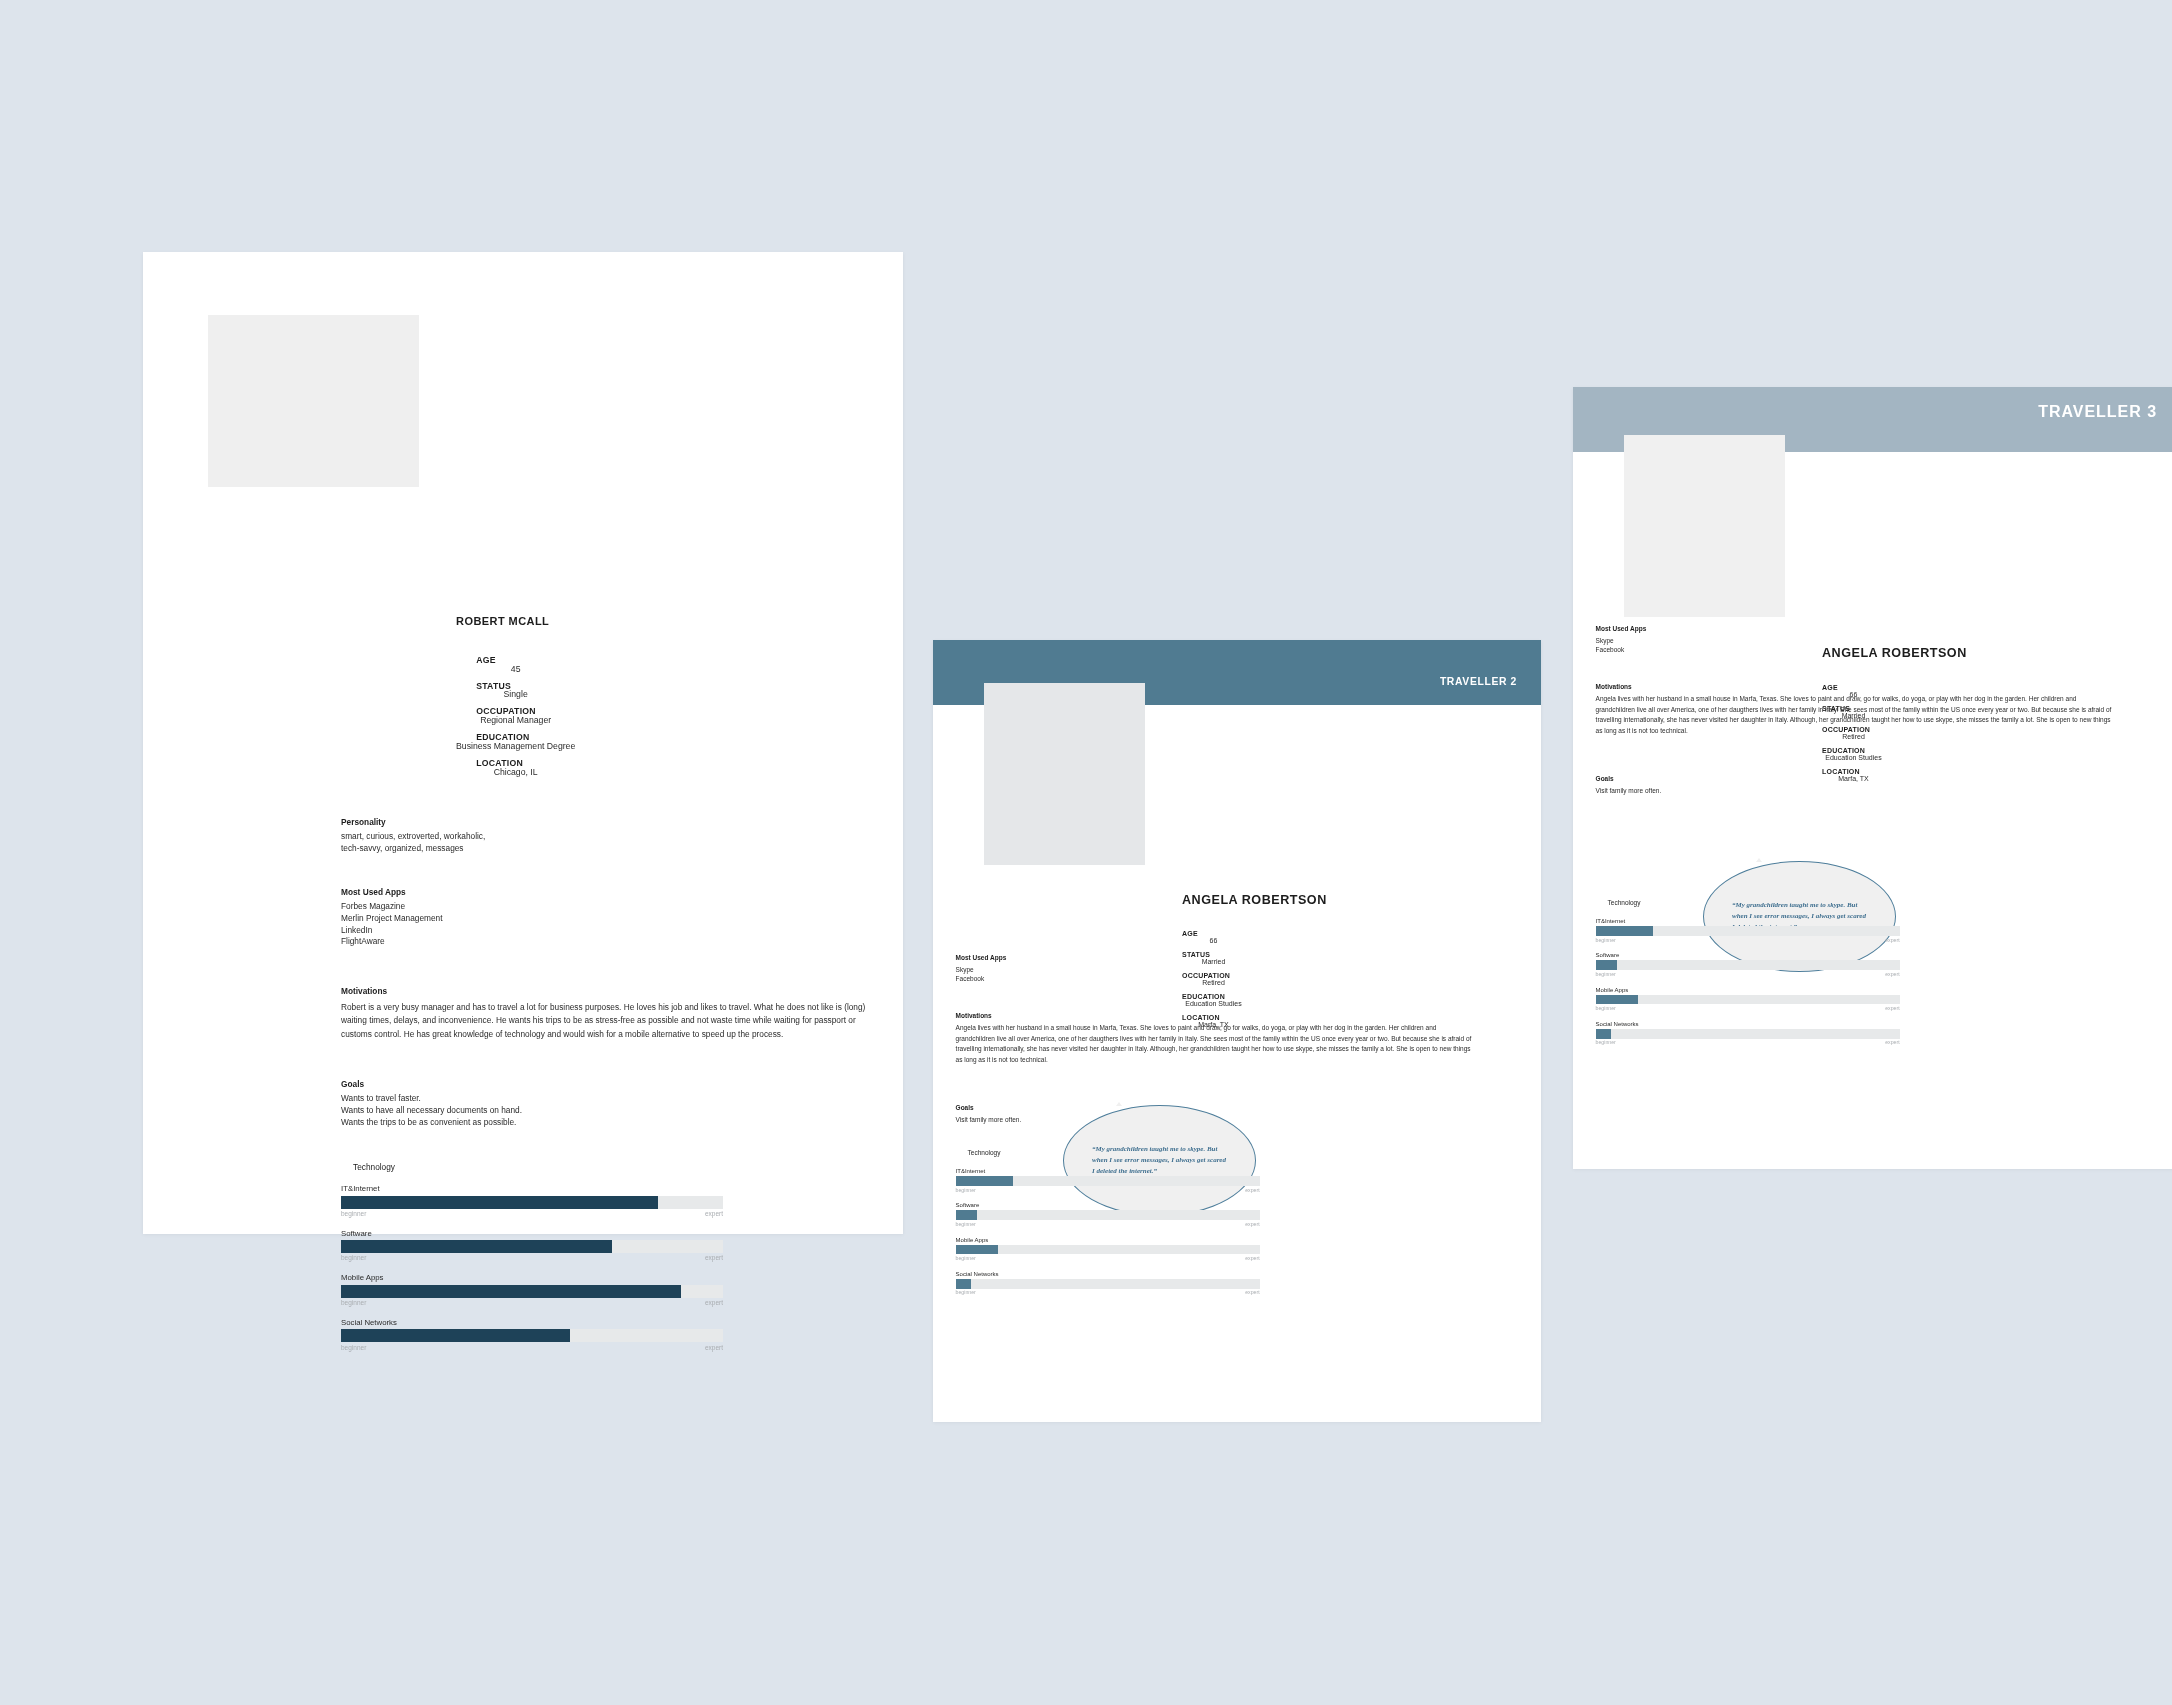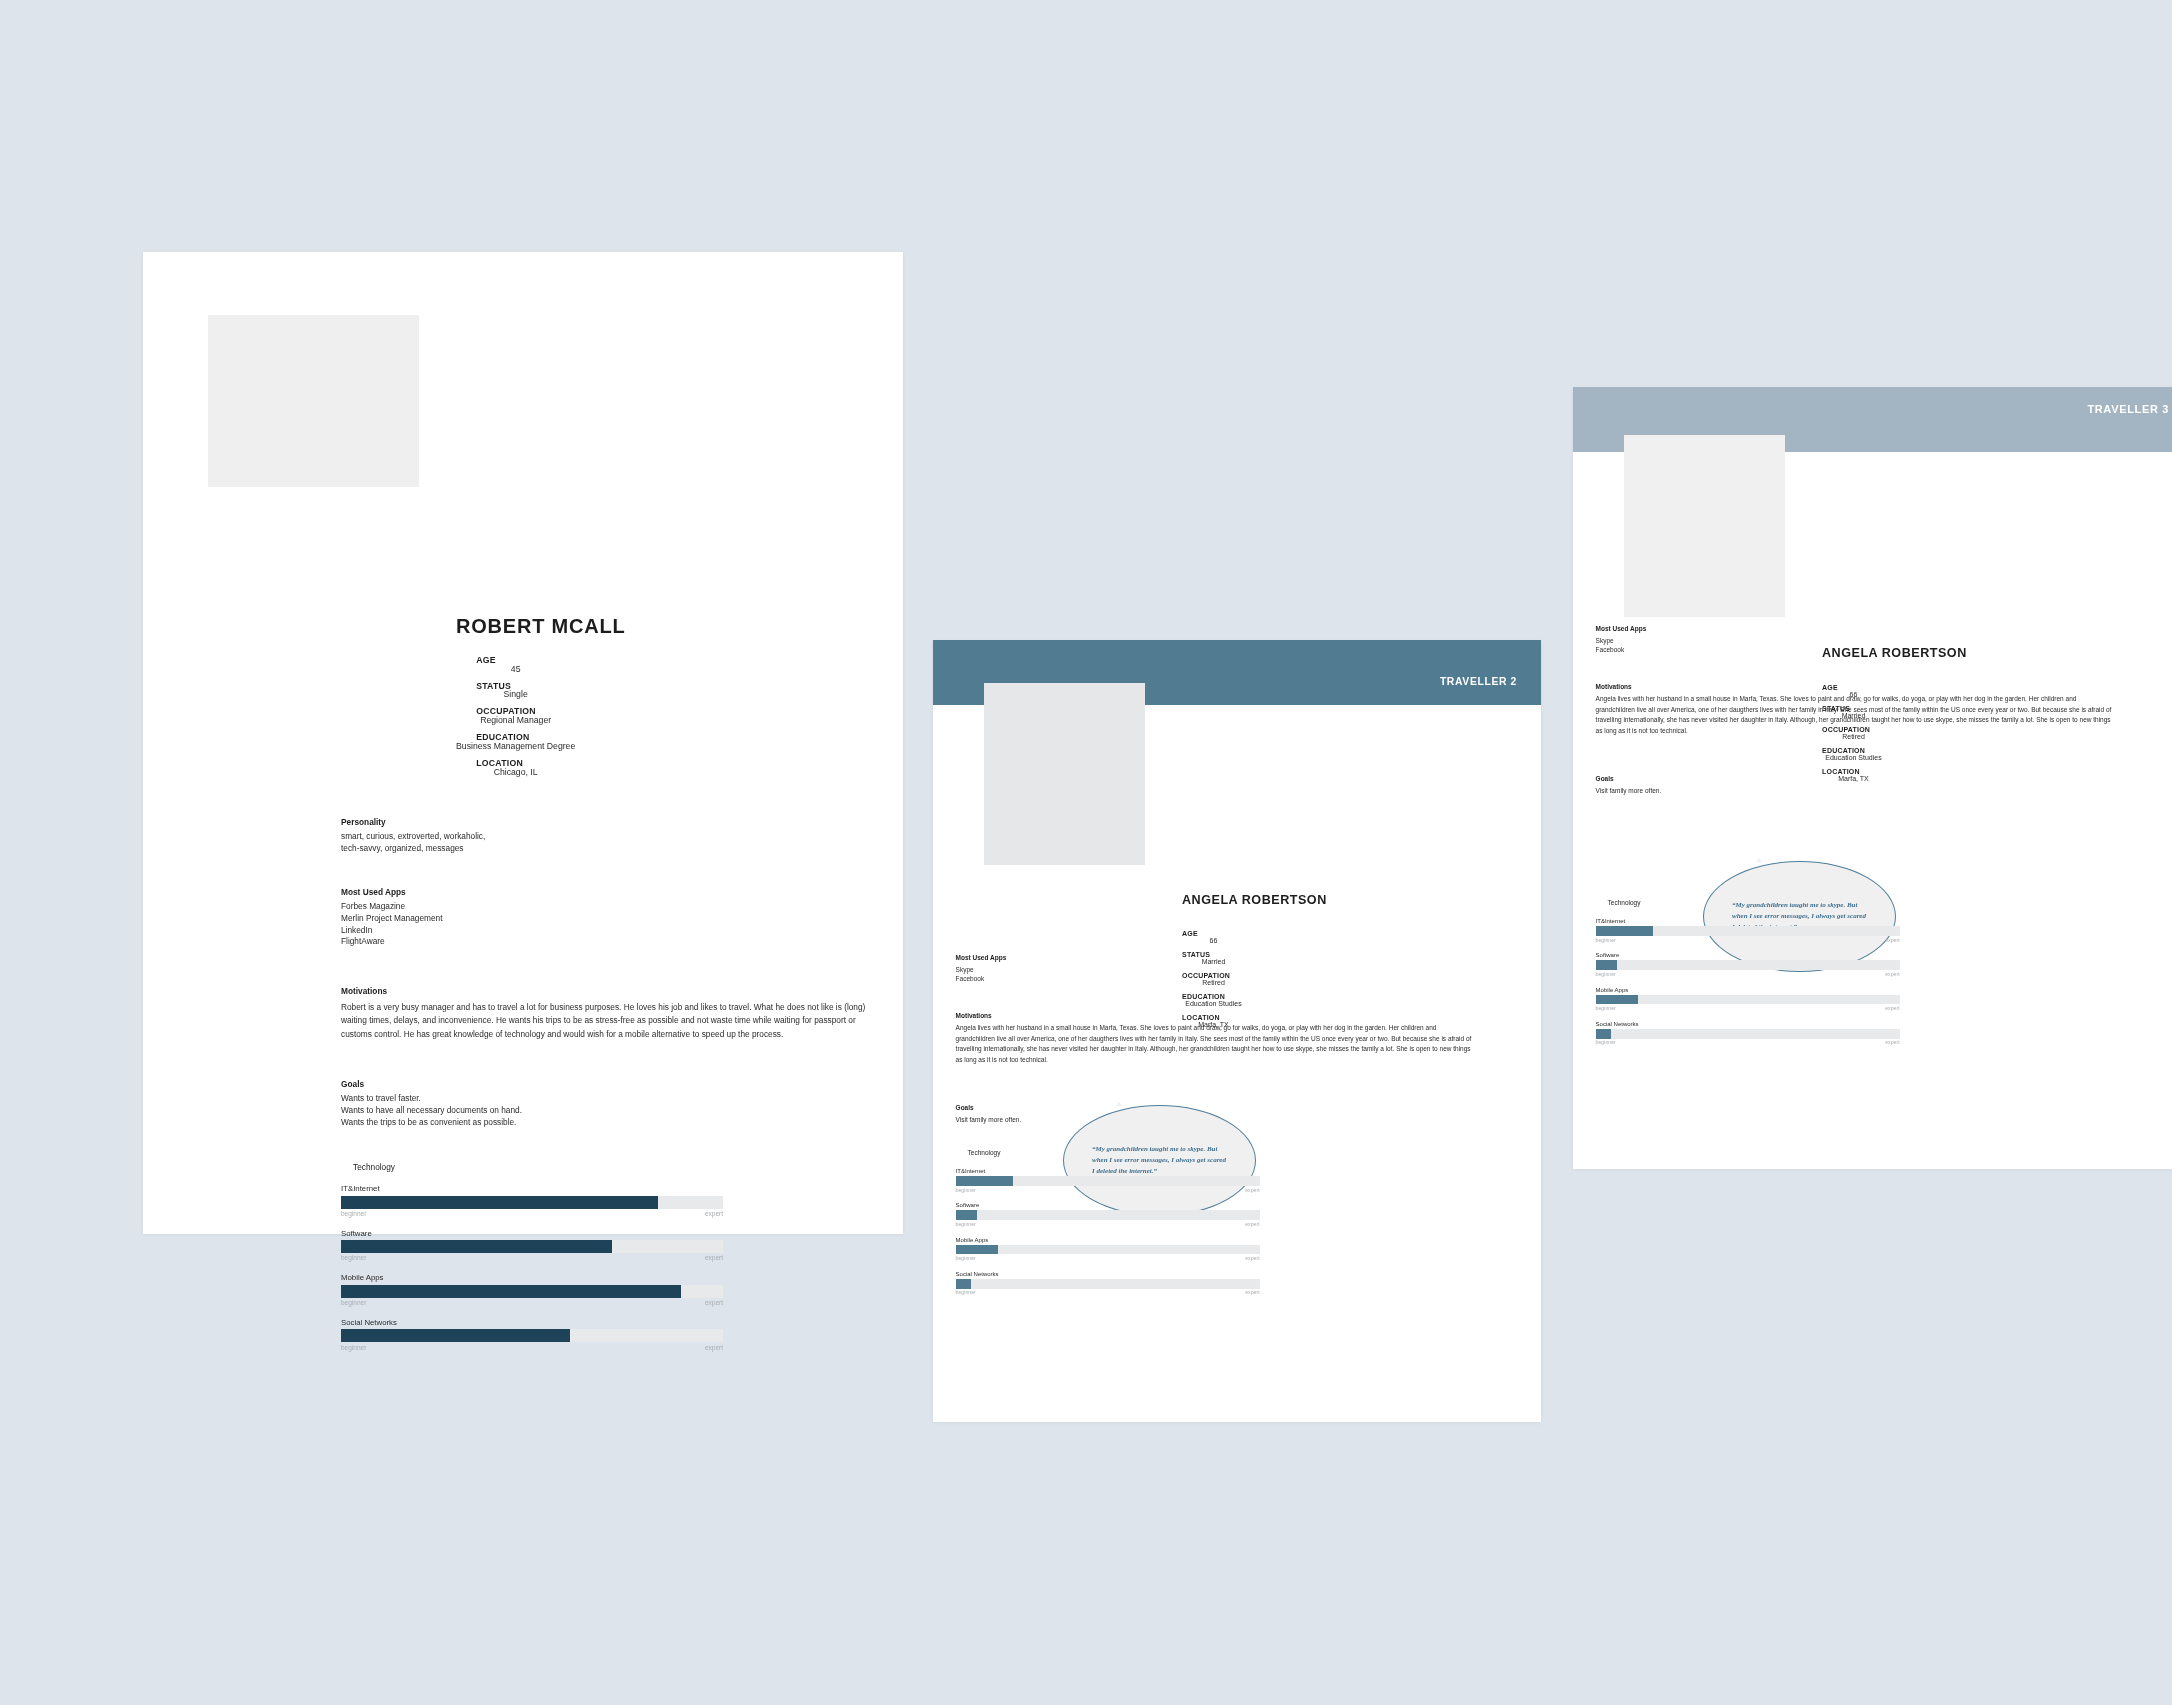--- a/index.html
+++ b/index.html
@@ -52,21 +52,21 @@
     position:absolute;width:0;height:0;border-left:3px solid transparent;
     border-right:3px solid transparent;
   }
 </style>
 </head>
 <body>
 
 <div class="card" style="left:143px;top:252px;width:760px;height:982px;">
   <div class="photo" style="left:65px;top:63px;width:211px;height:172px;"></div>
 
-  <div class="pname" style="left:313px;top:363px;font-size:20px;">ROBERT MCALL</div>
+  <div class="pname" style="left:313px;top:363px;font-size:11px;">ROBERT MCALL</div>
 
   <div class="facts" style="left:313px;top:404px;font-size:8.7px;line-height:1.0;">
     <div class="fact-row" style="margin-bottom:8.3px;">
       <span class="fact-k" style="width:79px;display:inline-block;">AGE</span>
       <span class="fact-v">45</span>
     </div>
     <div class="fact-row" style="margin-bottom:8.3px;">
       <span class="fact-k" style="width:79px;display:inline-block;">STATUS</span>
       <span class="fact-v">Single</span>
     </div>
@@ -255,21 +255,21 @@
       <div class="scale" style="font-size:5.2px;margin-top:0.9px;">
         <span>beginner</span>
         <span>expert</span>
       </div>
     </div>
   </div>
 </div>
 
 <div class="card" style="left:1573px;top:387px;width:608px;height:782px;">
   <div class="card-header" style="height:65px;background:#a3b5c2;">
-    <div class="card-header-title" style="top:16px;right:12px;font-size:11px;">TRAVELLER 3</div>
+    <div class="card-header-title" style="top:16px;right:24px;font-size:16px;">TRAVELLER 3</div>
   </div>
   <div class="photo grey3" style="left:51px;top:48px;width:161px;height:182px;"></div>
 
   <div class="pname" style="left:249px;top:259px;font-size:12.6px;">ANGELA ROBERTSON</div>
 
   <div class="facts" style="left:249px;top:297px;font-size:7px;line-height:1.0;">
     <div class="fact-row" style="margin-bottom:7px;">
       <span class="fact-k" style="width:63px;display:inline-block;">AGE</span>
       <span class="fact-v">66</span>
     </div>

